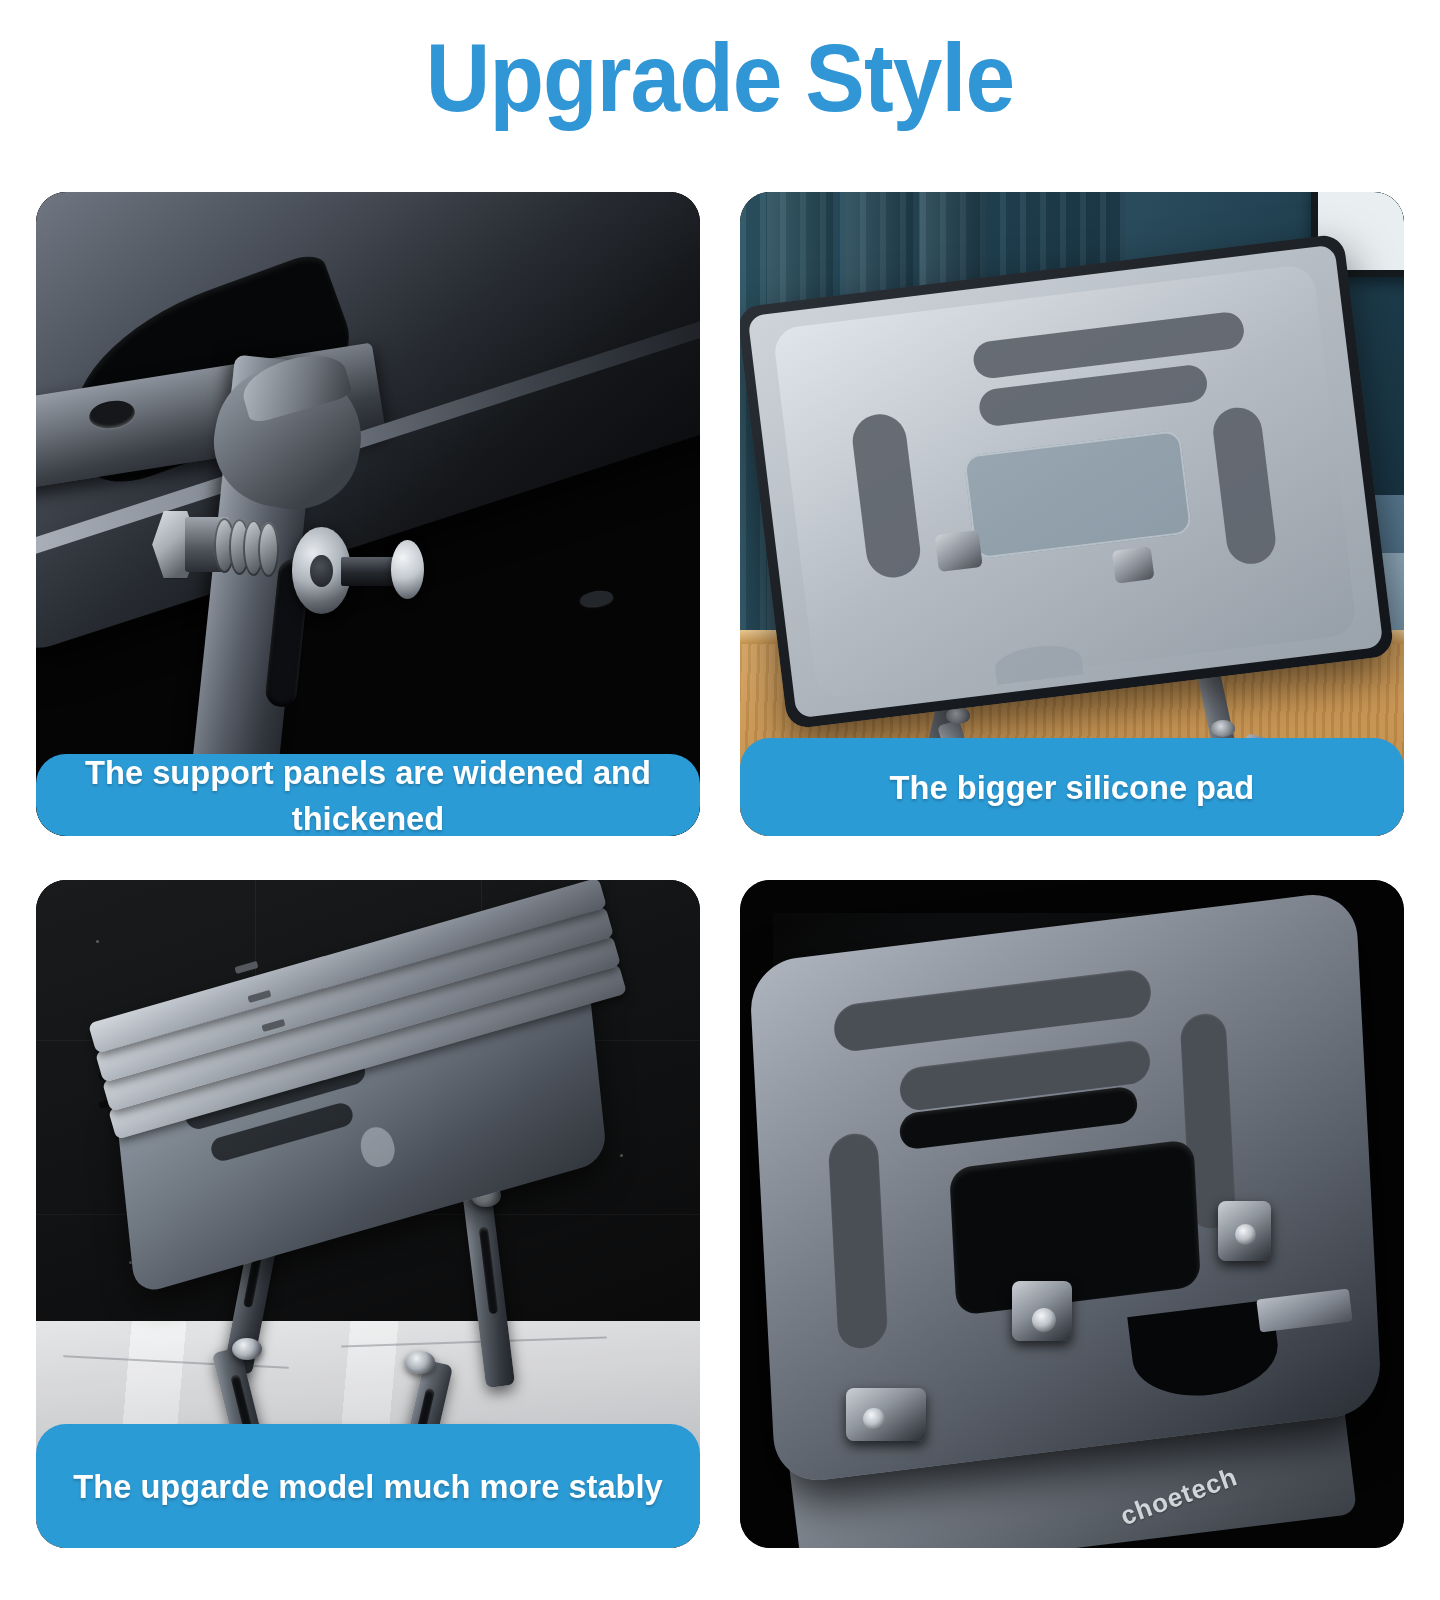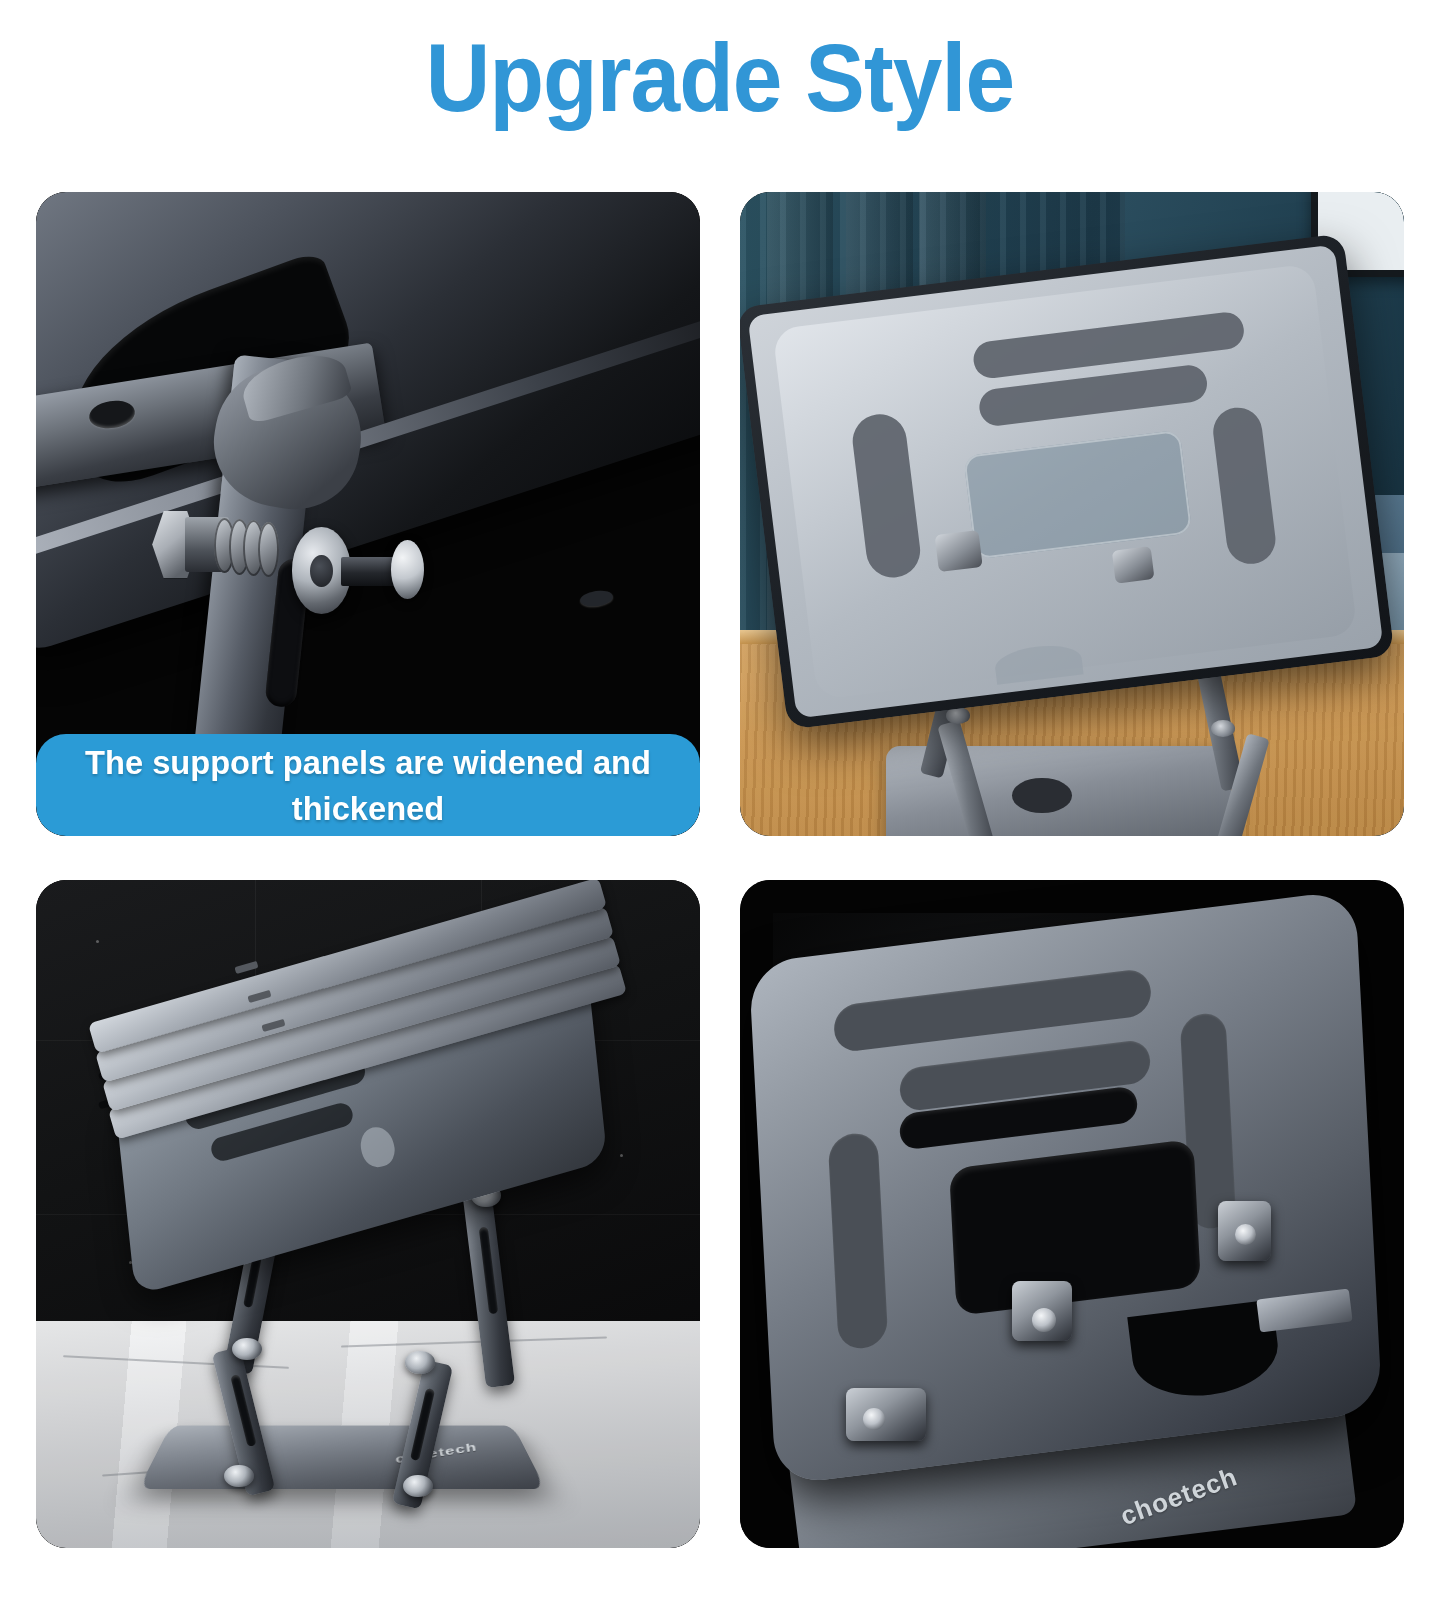--- a/index.html
+++ b/index.html
@@ -83,21 +83,21 @@
     box-sizing: border-box;
     padding: 0 24px;
     text-shadow: 0 2px 3px rgba(0,0,0,0.22);
     z-index: 5;
   }
   .caption-text {
     font-size: 34px;
     line-height: 46px;
     transform: scaleX(0.96);
   }
-  .cap-2line { height: 102px; }
+  .cap-2line { height: 82px; }
   .cap-1line { height: 98px; }
   .cap-2line-tall { height: 124px; }
 
   
   
   
   .p1 { background: #050505; }
   .p1 .bg-glow {
     position: absolute;
     left: -10%; top: -10%;
@@ -801,20 +801,23 @@
               <div class="pad pad-t2"></div>
               <div class="pad pad-l"></div>
               <div class="pad pad-r"></div>
               <div class="hollow"></div>
               <div class="clip clip-1"></div>
               <div class="clip clip-2"></div>
               <div class="notch"></div>
             </div>
           </div>
         </div>
+      </div>
+      <div class="caption cap-1line">
+        <div class="caption-text">The bigger silicone pad</div>
       </div>
     </div>
 
     <div class="card">
       <div class="photo p3">
         <div class="wall"></div>
         <div class="wall-line-v wv1"></div>
         <div class="wall-line-v wv2"></div>
         <div class="wall-line-h wh1"></div>
         <div class="wall-line-h wh2"></div>
@@ -851,20 +854,23 @@
         <div class="lp-gap lg3"></div>
         <div class="laptop lp3"></div>
         <div class="lp-gap lg2"></div>
         <div class="laptop lp2"></div>
         <div class="lp-gap lg1"></div>
         <div class="laptop lp1"></div>
         <div class="port" style="left:30%;top:12.6%"></div>
         <div class="port" style="left:32%;top:16.9%"></div>
         <div class="port" style="left:34%;top:21.2%"></div>
       </div>
+      <div class="caption cap-2line-tall">
+        <div class="caption-text">The upgarde model much more stably</div>
+      </div>
     </div>
 
     <div class="card">
       <div class="photo p4">
         <div class="glow"></div>
         <div class="base"></div>
         <div class="plate"></div>
         <div class="pad pad-t1"></div>
         <div class="slot-cut sc1"></div>
         <div class="pad pad-t2"></div>

